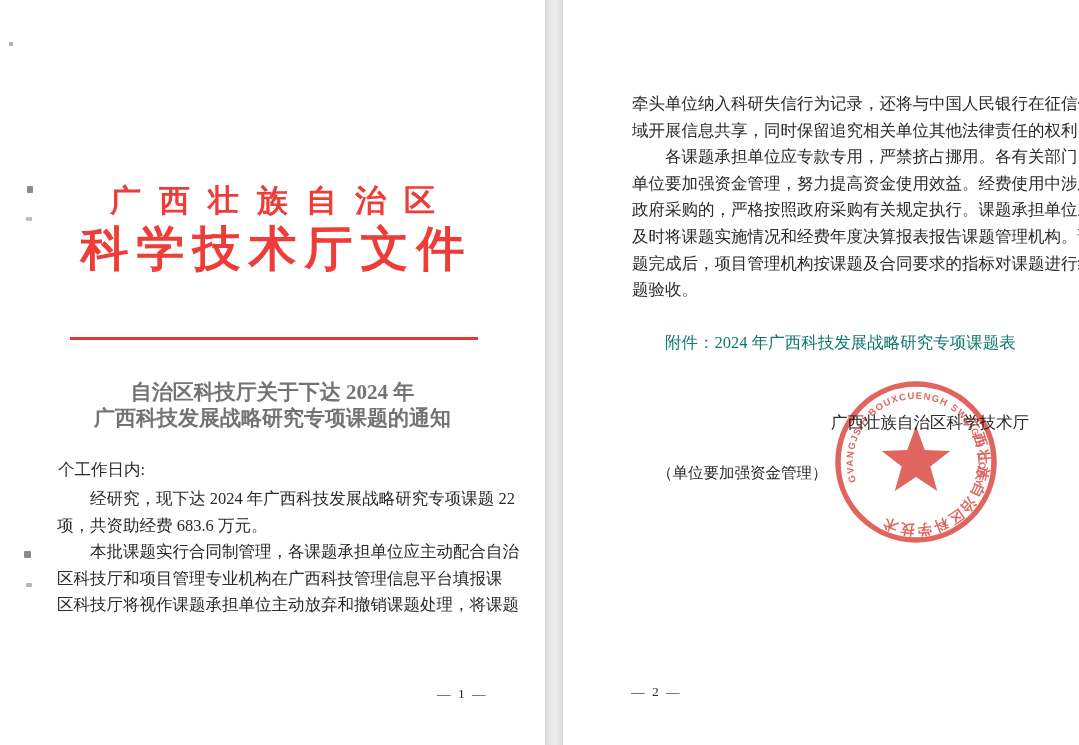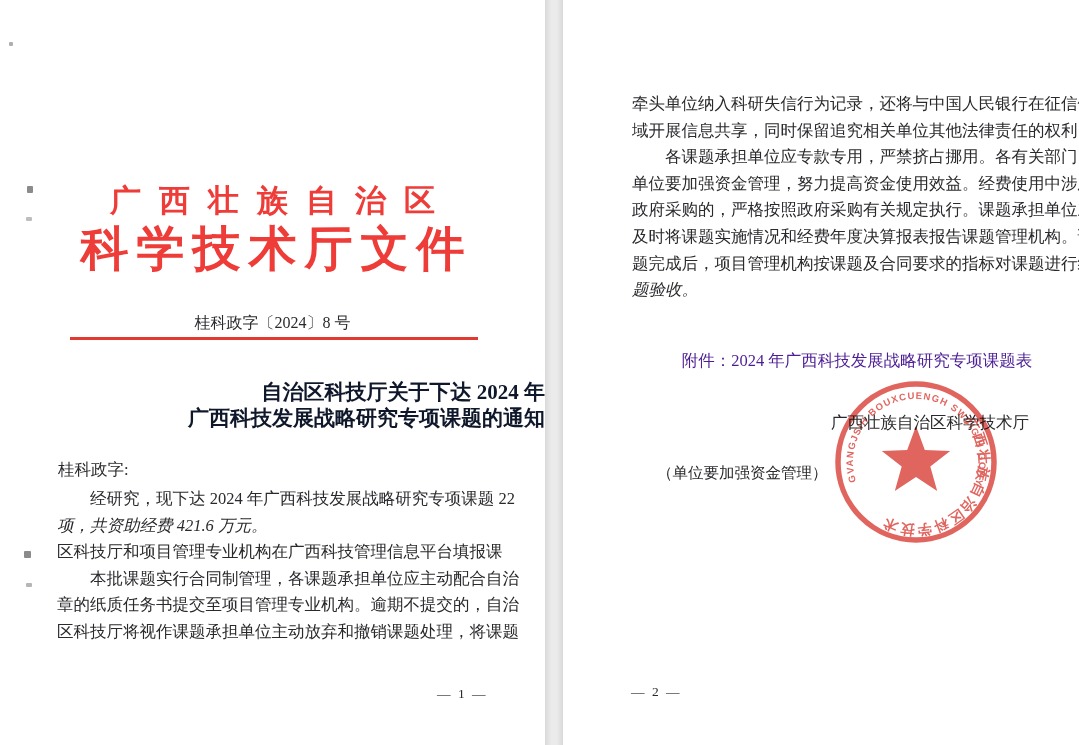--- a/index.html
+++ b/index.html
@@ -19,39 +19,39 @@
   
   .red-header-1 { position:absolute; top:180px; left:0; right:0; text-align:center;
     font-size:31px; font-weight:bold; color:#ee3c38; letter-spacing:18px; padding-left:18px; }
   .red-header-2 { position:absolute; top:217px; left:0; right:0; text-align:center;
     font-size:48px; font-weight:bold; color:#ee3c38; letter-spacing:8px; padding-left:8px; }
   .doc-number { position:absolute; top:313px; left:0; right:0; text-align:center;
     font-size:16px; color:#2a2a2e; }
   .red-rule { position:absolute; top:337px; left:70px; width:408px; height:3px;
     background:#e23a30; }
 
-  .doc-title { position:absolute; top:379px; left:0; right:0; text-align:right;
-    font-size:21px; font-weight:bold; color:#0f172a; line-height:26px; }
+  .doc-title { position:absolute; top:379px; left:0; right:0; text-align:center;
+    font-size:21px; font-weight:bold; color:#737373; line-height:26px; }
 
   .salutation { position:absolute; top:459px; left:58px; font-size:16.5px; color:#2a2a2e; }
 
   .body-block { position:absolute; font-size:16.5px; color:#2a2a2e; }
   .body-left  { top:488px; left:57px; width:425px; }
   .body-right { top:93px;  left:69px; width:417px; }
   .bline { height:26.6px; text-align:justify; text-align-last:justify; white-space:nowrap; }
-  .bline.end { text-align-last:left; white-space:normal;font-style:italic; }
+  .bline.end { text-align-last:left; white-space:normal; }
   .bline.ind { text-indent:33px; }
 
   .page-num { position:absolute; font-size:13.5px; color:#2a2a2e; letter-spacing:2px; }
   .page-num-1 { top:686px; left:437px; }
   .page-num-2 { top:684px; left:68px; }
 
   
-  .attachment { position:absolute; top:350px; left:69px; width:417px;
-    font-size:16.5px; color:#4c1d95; text-indent:33px;text-align:center; }
+  .attachment { position:absolute; top:332px; left:69px; width:417px;
+    font-size:16.5px; color:#0f766e; text-indent:33px; }
 
   .sign-block { position:absolute; left:258px; top:412px; width:218px; text-align:center;
     font-size:16.5px; color:#2a2a2e; }
   .sign-date  { position:absolute; left:258px; top:440px; width:218px; text-align:center;
     font-size:16.5px; color:#2a2a2e; }
   .public-note { position:absolute; top:463px; left:94px; font-size:15.5px; color:#2a2a2e; }
 
   .seal { position:absolute; left:268px; top:377px; width:170px; height:170px;
     mix-blend-mode:multiply; opacity:0.88; pointer-events:none; }
   .seal-latin { font-family:"Liberation Sans","DejaVu Sans",sans-serif;
@@ -75,37 +75,35 @@
   <div class="page page-left">
     <div class="speck sp1"></div>
     <div class="speck sp2"></div>
     <div class="speck sp3"></div>
     <div class="speck sp4"></div>
     <div class="speck sp5"></div>
 
     <div class="red-header-1">广西壮族自治区</div>
     <div class="red-header-2">科学技术厅文件</div>
 
-    <div class="doc-number">桂科政字〔2024〕8 号</div>
 
     <div class="red-rule"></div>
 
     <div class="doc-title">
       <div>自治区科技厅关于下达 2024 年</div>
       <div>广西科技发展战略研究专项课题的通知</div>
     </div>
 
-    <div class="salutation">桂科政字:</div>
+    <div class="salutation">个工作日内:</div>
 
     <div class="body-block body-left">
       <div class="bline ind">经研究，现下达 2024 年广西科技发展战略研究专项课题 22</div>
-      <div class="bline end">项，共资助经费 421.6 万元。</div>
+      <div class="bline end">项，共资助经费 683.6 万元。</div>
+      <div class="bline ind">本批课题实行合同制管理，各课题承担单位应主动配合自治</div>
       <div class="bline">区科技厅和项目管理专业机构在广西科技管理信息平台填报课</div>
-      <div class="bline ind">本批课题实行合同制管理，各课题承担单位应主动配合自治</div>
-      <div class="bline">章的纸质任务书提交至项目管理专业机构。逾期不提交的，自治</div>
       <div class="bline">区科技厅将视作课题承担单位主动放弃和撤销课题处理，将课题</div>
     </div>
 
     <div class="page-num page-num-1">— 1 —</div>
   </div>
 
   <div class="page-divider"></div>
 
   <div class="page page-right">
 

